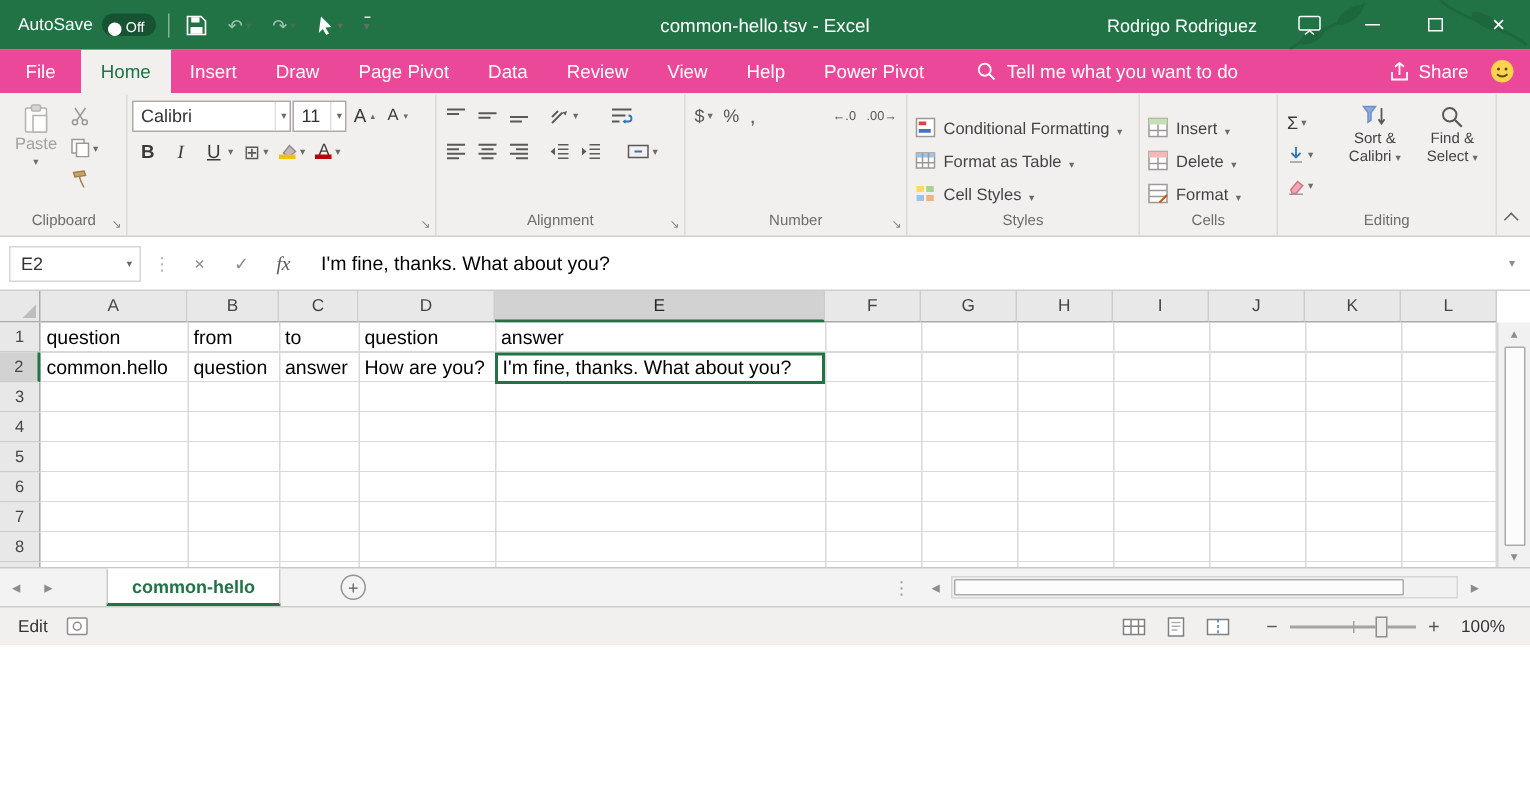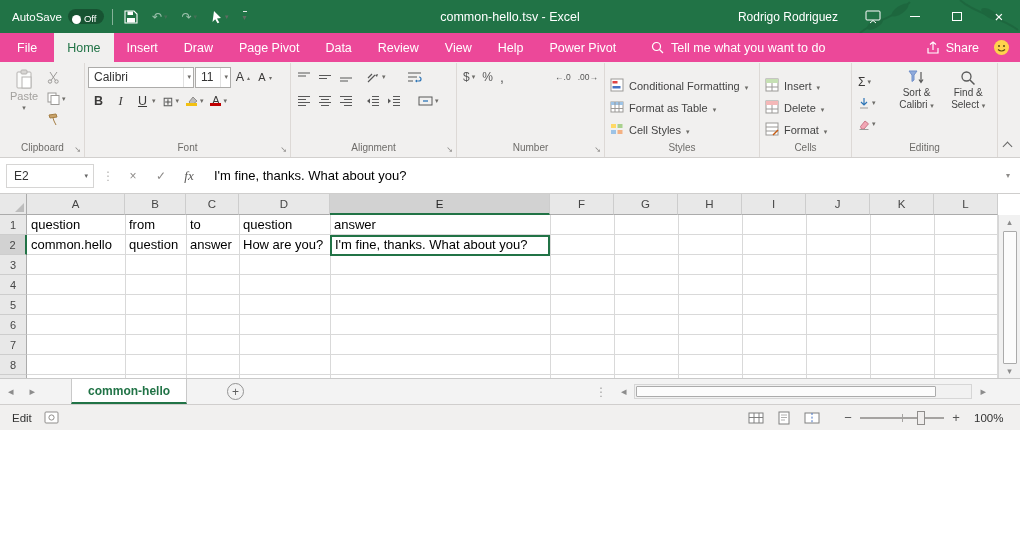--- a/index.html
+++ b/index.html
@@ -314,21 +314,20 @@
           </span>
           <span class="sbtn">
             <span class="stack">
               <span style="font-size:11px;line-height:9px;color:#3b3a39">A</span>
               <span class="redbar"></span>
             </span>
             <span class="dd">▾</span>
           </span>
         </div>
       </div>
-      <div class="rg-label">Font</div>
       <span class="launcher">↘</span>
     </div>
 
     <div class="rgroup" style="width:166px">
       <div class="rg-body rcol">
         <div class="rrow">
           <span class="sbtn">
             <svg width="14" height="12" viewBox="0 0 14 12">
                 <path d="M1 2 h12 M1 5 h8" stroke="#595959" stroke-width="1.2"></path>
               </svg>

